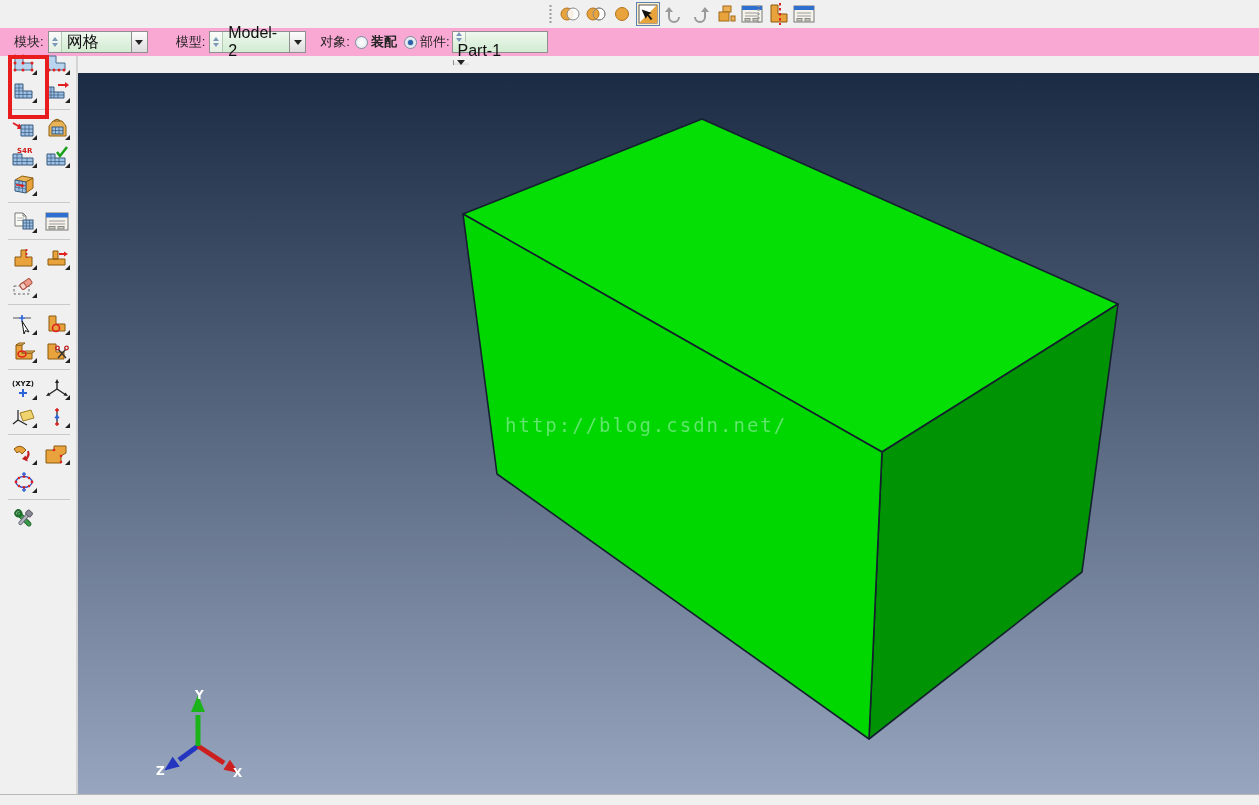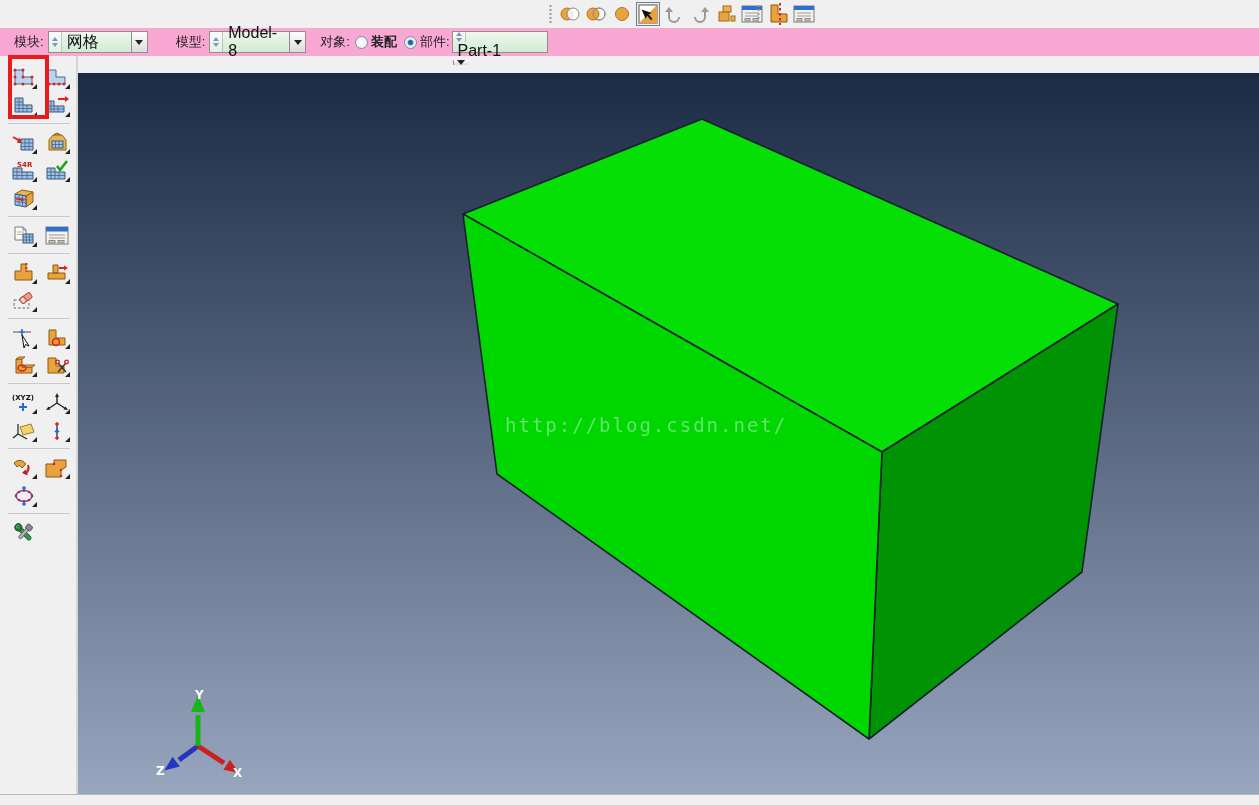--- a/index.html
+++ b/index.html
@@ -29,21 +29,21 @@
   .combo .val { flex:1; display:flex; align-items:center; padding:0 5px; font-size:16px; color:#111; }
   .combo .dd { width:16px; border-left:1px solid #8f8f8f; background:linear-gradient(#fdfdfd,#dcdcdc);
     display:flex; align-items:center; justify-content:center; }
   .dd i { width:0; height:0; border-left:4px solid transparent; border-right:4px solid transparent; border-top:5px solid #222; }
   .radio { width:13px; height:13px; border-radius:50%; border:1px solid #7c8ea0;
     background:radial-gradient(#ffffff,#dfe6ec); display:inline-block; position:relative; }
   .radio.checked::after { content:""; position:absolute; left:3px; top:3px; width:5px; height:5px;
     border-radius:50%; background:#2c63a8; box-shadow:0 0 2px #2c63a8; }
 
   
-  #toolbox { position:absolute; left:10px; top:65px; width:64px; }
+  #toolbox { position:absolute; left:10px; top:51px; width:64px; }
   .tool-row { display:flex; gap:5px; margin-bottom:3px; }
   .tool { width:28px; height:25px; position:relative; display:flex; align-items:center; justify-content:center; }
   .tool.fly::after { content:""; position:absolute; right:1px; bottom:1px; width:0; height:0;
     border-left:5px solid transparent; border-bottom:5px solid #222; }
   .tool-sep { height:1px; background:#c9c9c9; margin:5px 0 6px -2px; width:62px; }
   #toolbox-edge { position:absolute; left:76px; top:56px; width:2px; height:739px; background:#d5d5d5; }
 
   
   #annotation-rect { position:absolute; left:8px; top:55px; width:41px; height:64px;
     border:4px solid #e81c1c; z-index:9; pointer-events:none; }
@@ -148,21 +148,21 @@
         <i></i>
       </span>
   </span>
 
   <span class="cb-label" style="margin-left:28px;">模型:</span>
   <span class="combo" style="width:97px; margin-left:4px;">
     <span class="spin">
         <i class="up"></i>
         <i class="dn"></i>
       </span>
-    <span class="val">Model-8</span>
+    <span class="val">Model-2</span>
     <span class="dd">
         <i></i>
       </span>
   </span>
 
   <span class="cb-label" style="margin-left:14px;">对象:</span>
   <span class="radio" style="margin-left:5px;"></span>
   <span class="cb-label" style="margin-left:3px;font-weight:bold;">装配</span>
   <span class="radio checked" style="margin-left:7px;"></span>
   <span class="cb-label" style="margin-left:3px;">部件:</span>

